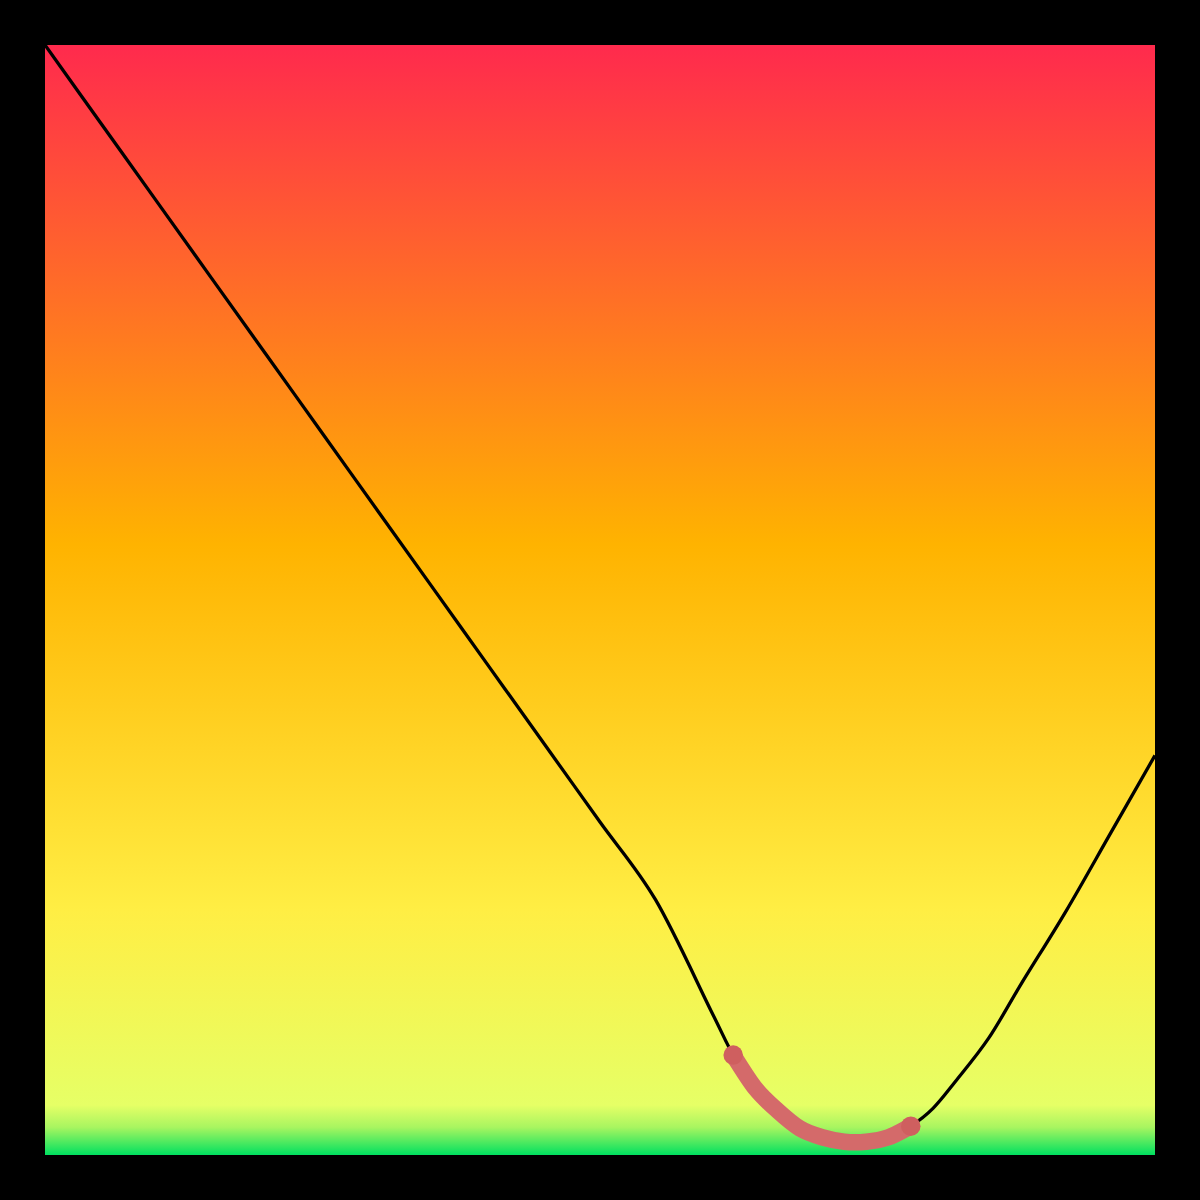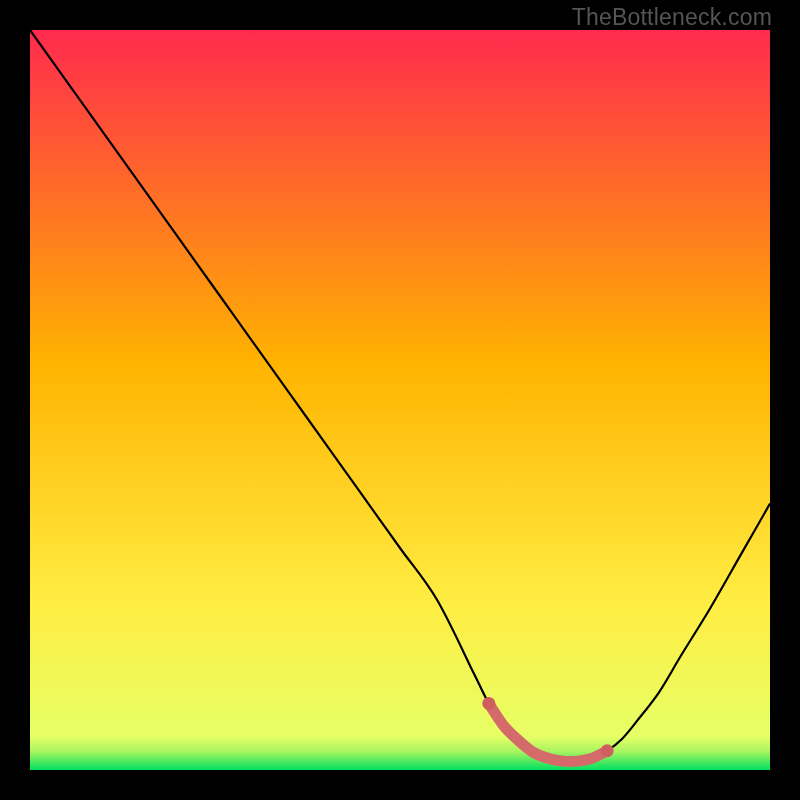--- a/index.html
+++ b/index.html
@@ -32,21 +32,20 @@
     font-size: 23px;
     font-weight: 500;
     letter-spacing: 0.2px;
   }
   svg { display: block; }
 </style>
 </head>
 <body>
 
 <div class="frame">
-  <div class="watermark">TheBottleneck.com</div>
   <div class="plot">
     <svg id="svg" width="740" height="740" viewBox="0 0 740 740">
         <defs>
           <linearGradient id="bg" x1="0" y1="0" x2="0" y2="1">
             <stop offset="0%" stop-color="#ff2a4d"></stop>
             <stop offset="45%" stop-color="#ffb300"></stop>
             <stop offset="78%" stop-color="#ffee44"></stop>
             <stop offset="95.5%" stop-color="#e6ff66"></stop>
             <stop offset="97.5%" stop-color="#a8f560"></stop>
             <stop offset="100%" stop-color="#00e060"></stop>

